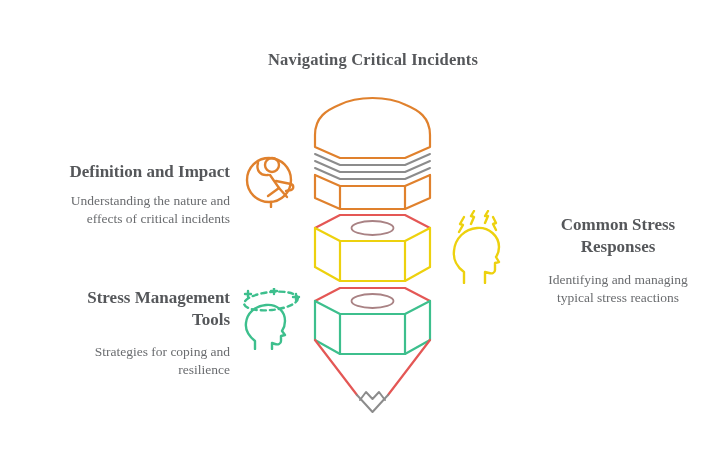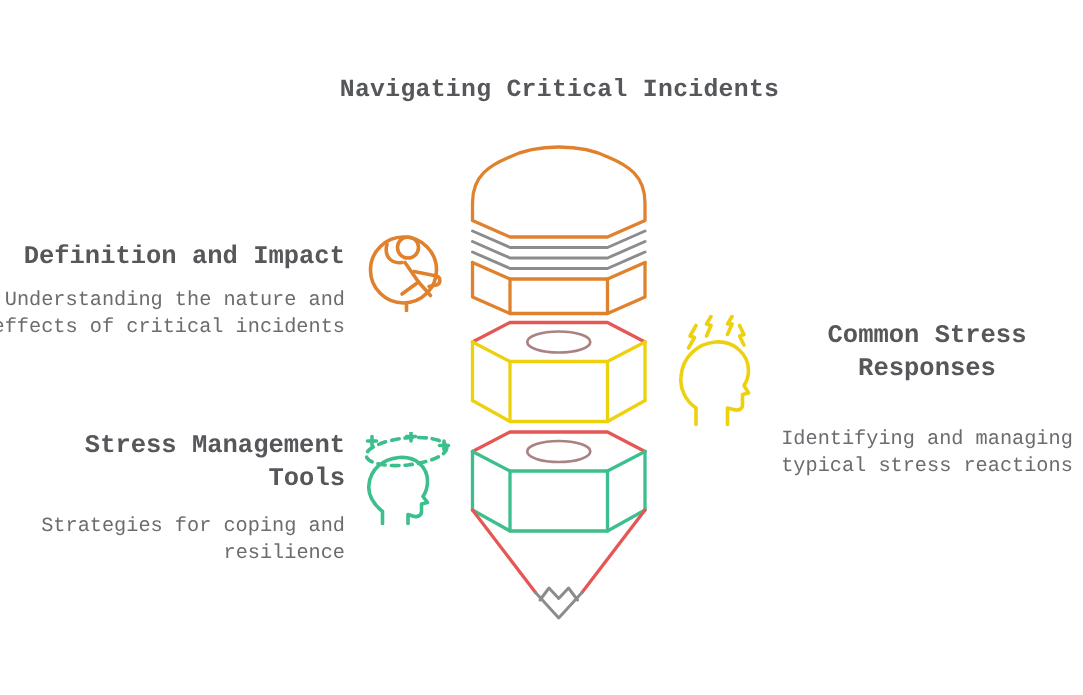--- a/index.html
+++ b/index.html
@@ -1,38 +1,38 @@
 <!DOCTYPE html>
 <html style="--c-orange: #E0812D; --c-yellow: #EDD10E; --c-green: #3DBF8D; --c-red: #E45755; --c-rose: #A98284; --c-gray: #8C8C8C; --c-heading: #55575A; --c-body: #6A6C6F;"><head>
 <meta charset="utf-8">
 <style>
   html,body{margin:0;padding:0;background:#ffffff;}
   .canvas{
     position:relative;width:722px;height:463px;background:#ffffff;overflow:hidden;
-    font-family:Liberation Mono, monospace;
+    font-family:Liberation Serif, serif;
   }
   .title{
     position:absolute;left:173px;top:50px;width:400px;margin:0;
     text-align:center;font-size:16.5px;font-weight:700;letter-spacing:.2px;
     color:var(--c-heading);
   }
   .block{position:absolute;}
   .block h2{
     margin:0;font-size:17px;font-weight:700;line-height:22px;
     color:var(--c-heading);white-space:pre-line;
   }
   .block p{
     margin:9px 0 0 0;font-size:13.5px;line-height:18px;
     color:var(--c-body);white-space:pre-line;
   }
   .align-right{text-align:right;}
   .align-left{text-align:center;}
   .s1-text{top:161px;right:492px;width:260px;}
   .s2-text{top:214px;left:518px;width:200px;}
-  .s2-text p{margin-top:27px;}
+  .s2-text p{margin-top:13px;}
   .s3-text{top:287px;right:492px;width:260px;}
   .s3-text p{margin-top:12px;}
   .icon{position:absolute;}
   .icon-1{left:243px;top:146px;}
   .icon-2{left:452px;top:210px;}
   .icon-3{left:241px;top:288px;}
   .diagram{position:absolute;left:300px;top:95px;}
   
   .stk{fill:none;stroke-width:2.2;stroke-linecap:round;stroke-linejoin:round;}
   .ic{fill:none;stroke-width:2.4;stroke-linecap:round;stroke-linejoin:round;}

